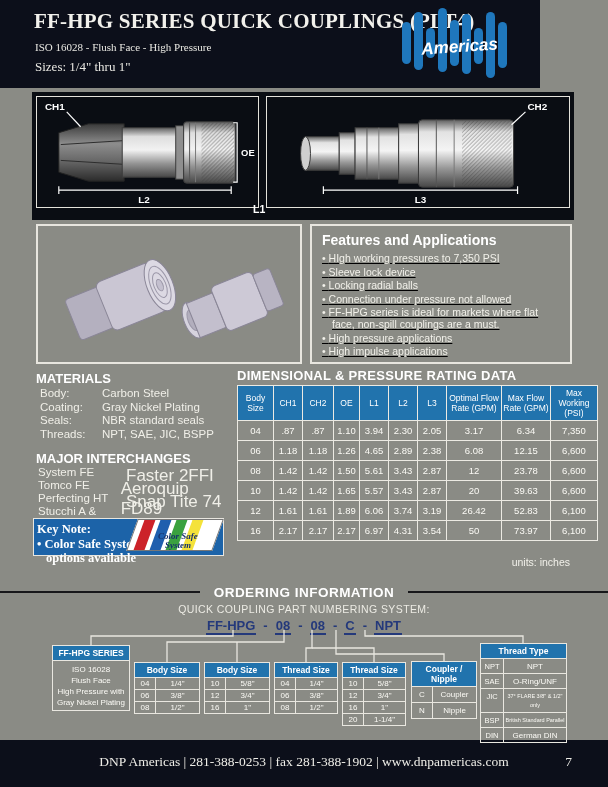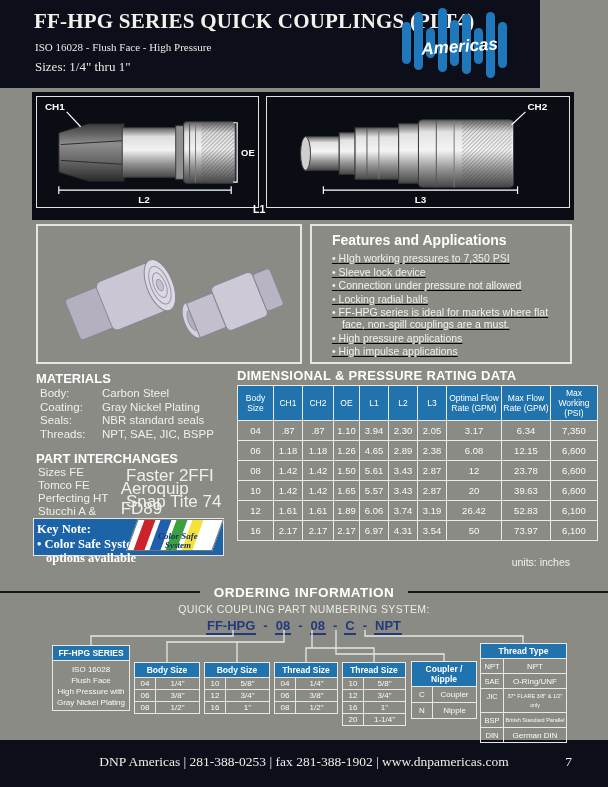--- a/index.html
+++ b/index.html
@@ -20,21 +20,21 @@
   .photo-band{position:absolute;left:32px;top:92px;width:542px;height:128px;background:#0a0d13;}
   .photo-panel{position:absolute;top:4px;height:110px;border:1.5px solid #e4e2db;background:#0a0d13;}
   .photo-panel.left{left:4px;width:221px;}
   .photo-panel.right{left:234px;width:302px;}
   .l1-label{position:absolute;left:221px;top:111px;color:#fff;font-weight:bold;font-size:10.5px;}
 
   
   .render-panel{position:absolute;left:36px;top:224px;width:266px;height:140px;
                 border:2px solid #e8e6df;box-sizing:border-box;}
   .features-panel{position:absolute;left:310px;top:224px;width:262px;height:140px;
-                  border:2px solid #e8e6df;box-sizing:border-box;padding:6px 20px;}
+                  border:2px solid #e8e6df;box-sizing:border-box;padding:6px 10px;}
   .features-title{font-size:14px;font-weight:bold;color:#fff;margin:0 0 4px 0;}
   .features-list{list-style:none;margin:0;padding:0;text-decoration:underline;}
   .features-list li{font-size:10.5px;line-height:12px;color:#f2f1ea;margin-bottom:1.5px;
                     padding-left:10px;text-indent:-10px;}
   .features-list li::before{content:"• ";}
 
   
   .materials-title{position:absolute;left:36px;top:371px;font-size:13px;font-weight:bold;color:#fff;}
   .materials-rows{position:absolute;left:40px;top:387px;width:190px;}
   .mat-row{display:flex;height:13.5px;}
@@ -241,22 +241,22 @@
         <rect x="224" y="58" width="18" height="40" rx="3" fill="#b8b4c3" stroke="#8a8697"></rect>
       </g>
     </svg>
   </div>
 
   <div class="features-panel">
     <div class="features-title">Features and Applications</div>
     <ul class="features-list">
         <li>HIgh working pressures to 7,350 PSI</li>
         <li>Sleeve lock device</li>
+        <li>Locking radial balls</li>
         <li>Connection under pressure not allowed</li>
-        <li>Locking radial balls</li>
         <li>FF-HPG series is ideal for markets where flat face, non-spill couplings are a must.</li>
         <li>High pressure applications</li>
         <li>High impulse applications</li>
       </ul>
   </div>
 
   <div class="materials-title">MATERIALS</div>
   <div class="materials-rows">
       <div class="mat-row">
         <span class="mat-label">Body:</span>
@@ -269,24 +269,24 @@
       <div class="mat-row">
         <span class="mat-label">Seals:</span>
         <span class="mat-value">NBR standard seals</span>
       </div>
       <div class="mat-row">
         <span class="mat-label">Threads:</span>
         <span class="mat-value">NPT, SAE, JIC, BSPP</span>
       </div>
     </div>
 
-  <div class="interchanges-title">PART INTERCHANGES</div>
+  <div class="interchanges-title">MAJOR INTERCHANGES</div>
   <div class="interchanges-rows">
       <div class="int-row">
-        <span class="int-left">Sizes FE</span>
+        <span class="int-left">System FE</span>
         <span class="int-right">Faster 2FFI</span>
       </div>
       <div class="int-row">
         <span class="int-left">Tomco FE</span>
         <span class="int-right">Aeroquip FD89</span>
       </div>
       <div class="int-row">
         <span class="int-left">Perfecting HT</span>
         <span class="int-right">Snap Tite 74</span>
       </div>

